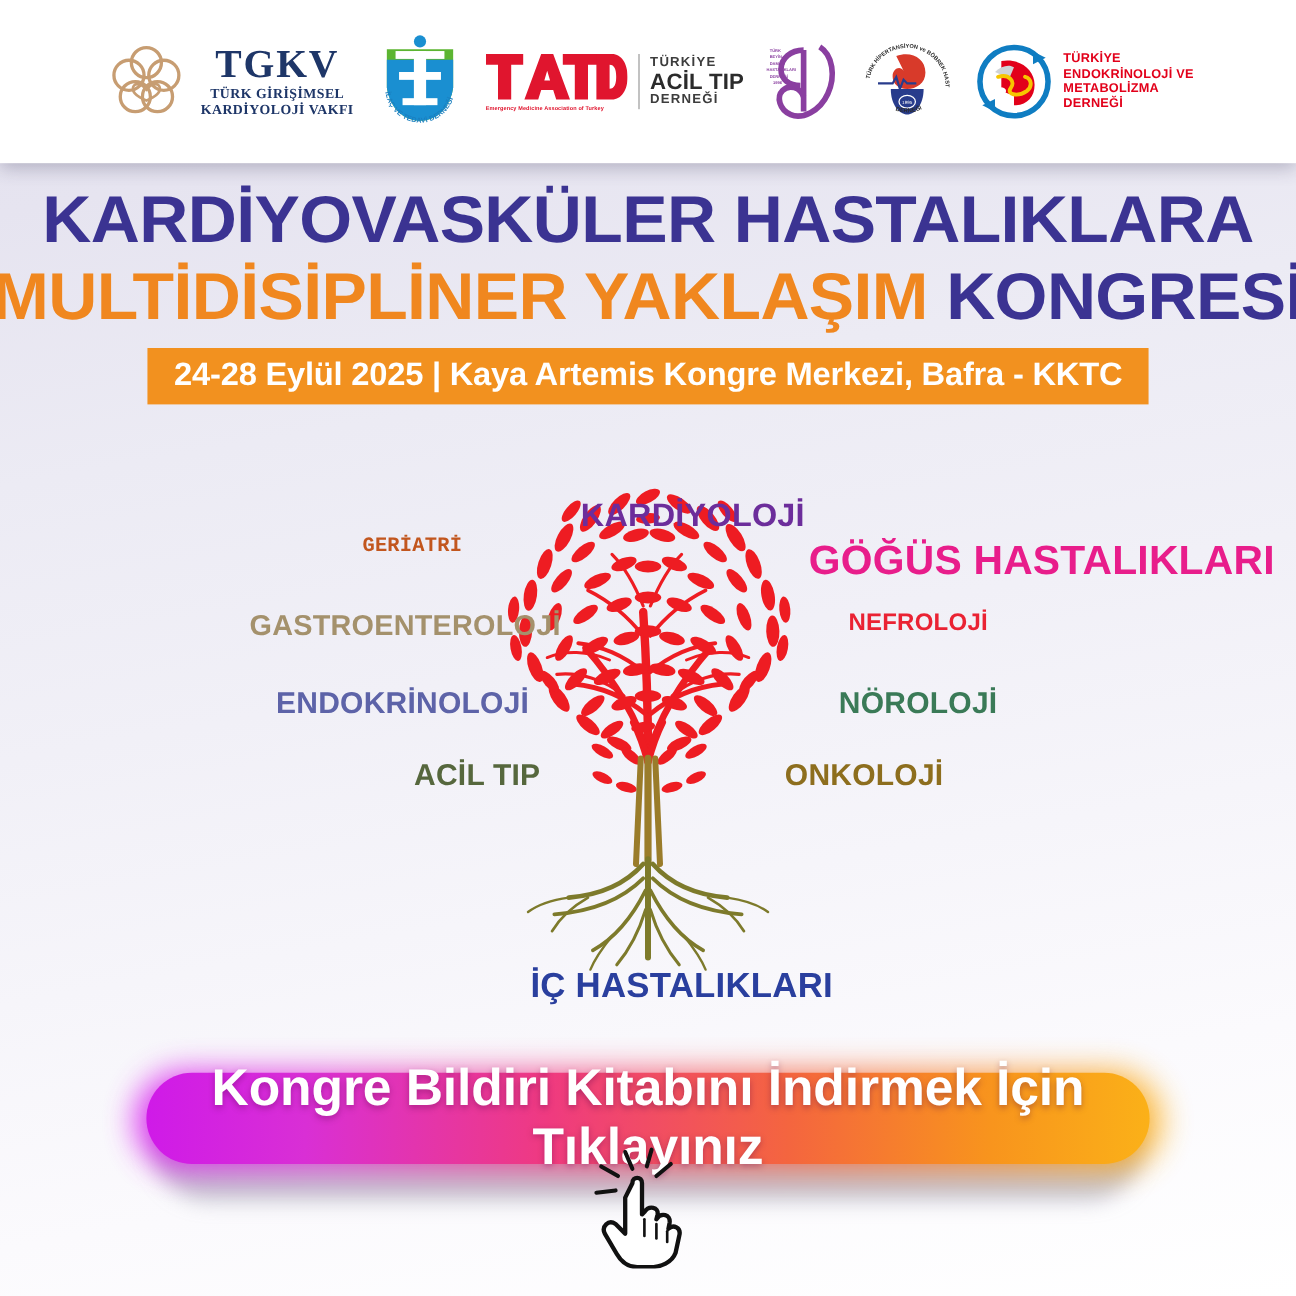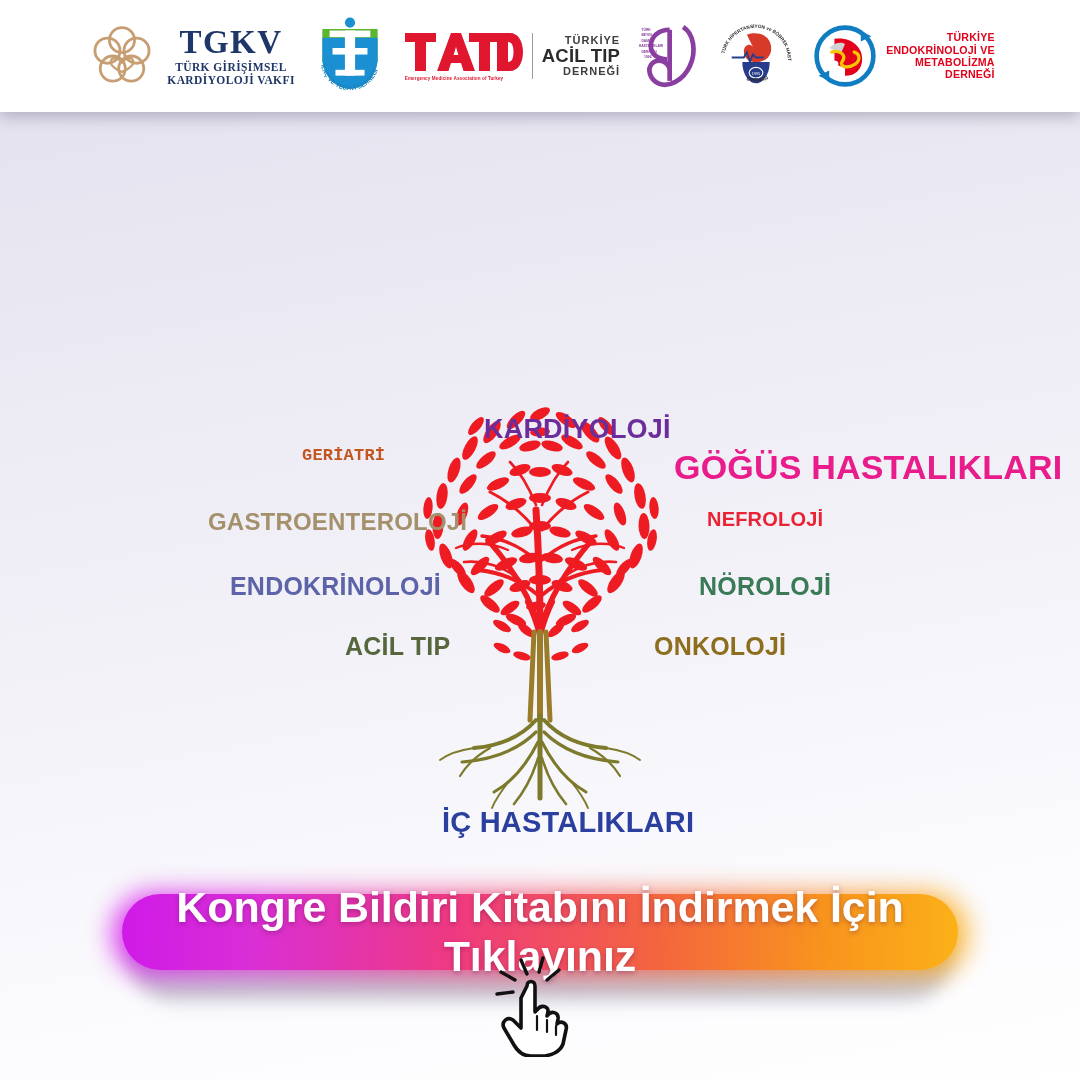--- a/index.html
+++ b/index.html
@@ -22,27 +22,26 @@
         #f1f0f7 50%,
         #f6f5fa 66%,
         #fbfafd 82%,
         #ffffff 100%);
     overflow:hidden;
   }
 
   
   .logo-bar {
     position:absolute; top:0; left:0;
-    width:1080px; height:112px;
+    width:1080px; height:136px;
     background:#ffffff;
     display:flex; align-items:center; justify-content:center;
     gap:18px;
     box-shadow:0 5px 14px rgba(60,55,90,.30);
     z-index:6;
-    text-align:right;
   }
 
   .logo { display:flex; align-items:center; flex:0 0 auto; }
 
   
   .tgkv { gap:12px; margin-left:4px; }
   .tgkv-mark { width:66px; height:66px; flex:0 0 auto; }
   .tgkv-txt { display:flex; flex-direction:column; align-items:center; line-height:1; }
   .tgkv-big {
     font-family:"Liberation Serif", serif;
@@ -291,20 +290,28 @@
       <div class="ted-txt">
         <span>TÜRKİYE</span>
         <span>ENDOKRİNOLOJİ VE</span>
         <span>METABOLİZMA</span>
         <span>DERNEĞİ</span>
       </div>
     </div>
 
   </div>
 
+  <div class="title-wrap">
+    <div class="t-line t-line1">KARDİYOVASKÜLER HASTALIKLARA</div>
+    <div class="t-line t-line2">
+      <span class="t-orange">MULTİDİSİPLİNER YAKLAŞIM</span>
+      <span class="t-blue">KONGRESİ</span>
+    </div>
+    <div class="date-bar">24-28 Eylül 2025 | Kaya Artemis Kongre Merkezi, Bafra - KKTC</div>
+  </div>
 
   <div class="tree-stage">
     <svg class="tree-svg" viewBox="0 0 340 430">
 
       <g stroke="#ee1c22" fill="none" stroke-linecap="round">
         <path d="M170 250 C170 200 168 160 166 130" stroke-width="7"></path>
         <path d="M170 250 C160 215 140 185 118 160" stroke-width="5.5"></path>
         <path d="M170 250 C180 215 200 185 222 160" stroke-width="5.5"></path>
         <path d="M168 215 C150 200 128 192 108 190" stroke-width="4"></path>
         <path d="M172 215 C190 200 212 192 232 190" stroke-width="4"></path>

